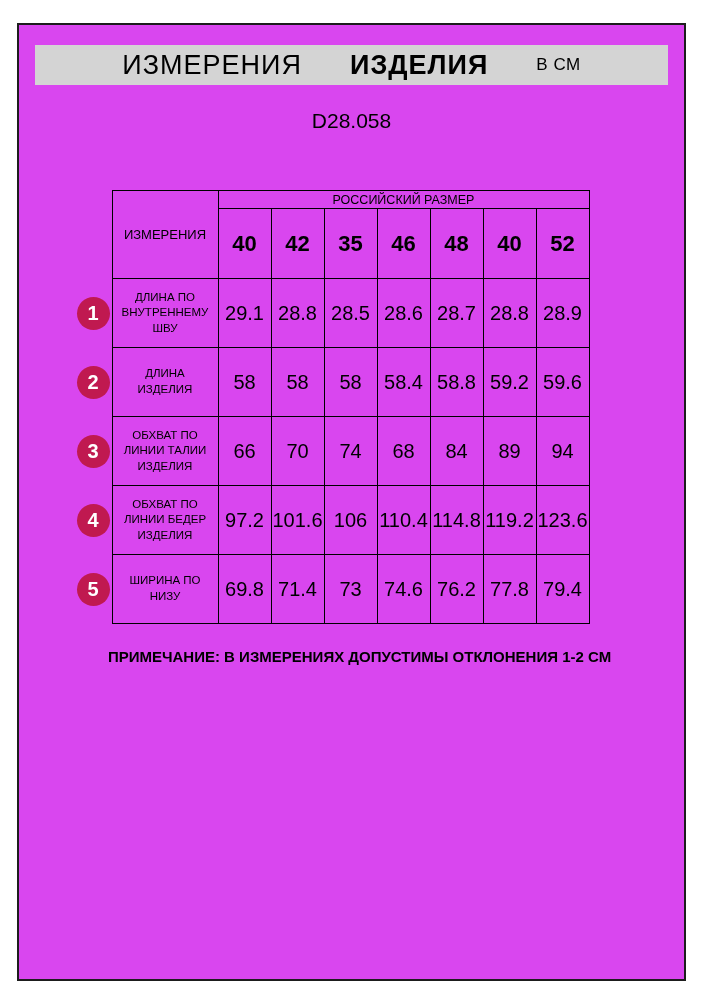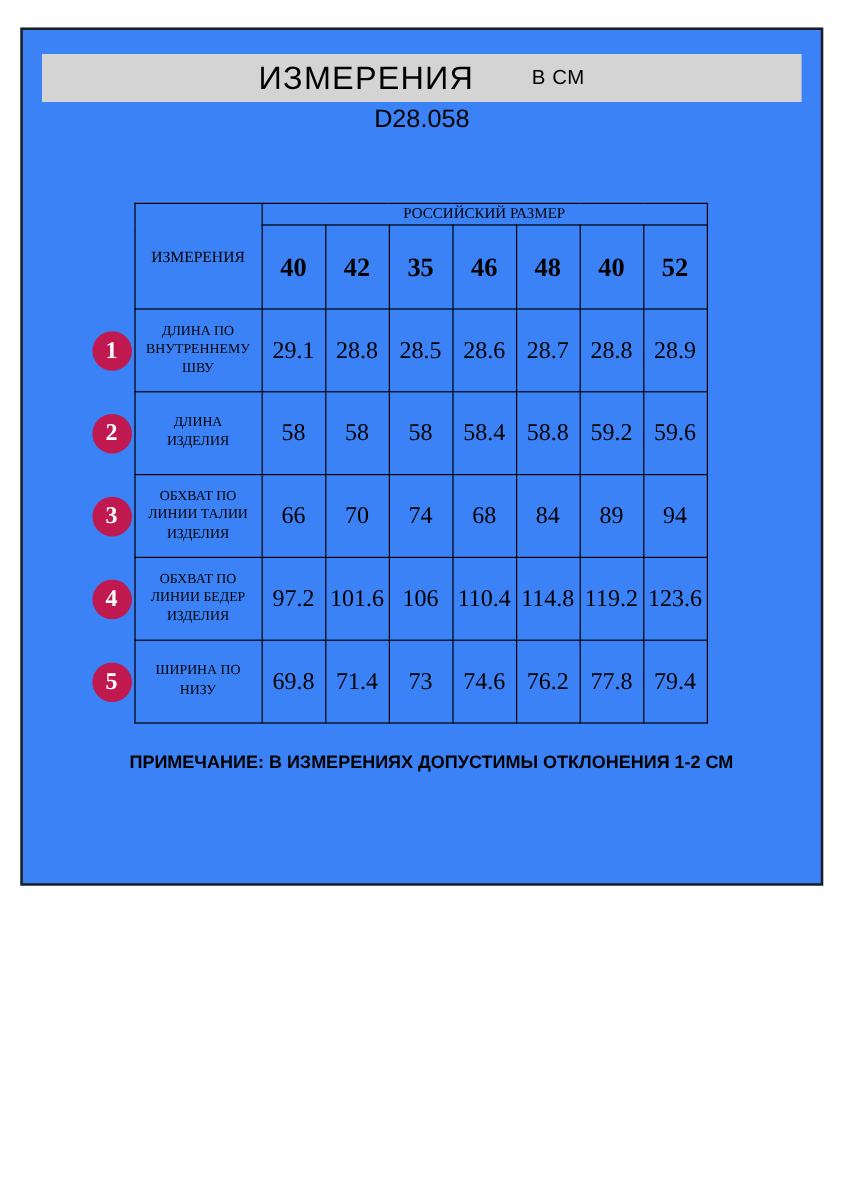--- a/index.html
+++ b/index.html
@@ -1,34 +1,34 @@
 <!DOCTYPE html>
 <html><head>
 <meta charset="utf-8">
 <style>
   * { margin:0; padding:0; box-sizing:border-box; }
   html,body { width:707px; height:1000px; background:#ffffff; font-family:"Liberation Sans", sans-serif; color:#000; }
   .page {
-    position:absolute; left:17px; top:23px; width:669px; height:715px;
-    border:2px solid #1d1d1d; background:#3b82f6;
+    position:absolute; left:17px; top:23px; width:669px; height:958px;
+    border:2px solid #1d1d1d; background:#d946ef;
   }
   .band {
     margin:20px 16px 0 16px; height:40px; background:#d4d4d4;
     display:flex; align-items:center; justify-content:center; gap:48px;
   }
   .band .t1 { font-size:27px; letter-spacing:1px; }
   .band .t2 { font-size:27px; font-weight:bold; letter-spacing:1px; }
   .band .t3 { font-size:17px; font-weight:normal; letter-spacing:0.5px; }
-  .code { margin-top:3px; text-align:center; font-size:21px; }
+  .code { margin-top:24px; text-align:center; font-size:21px; }
   .subtitle {
     margin:7px auto 0 auto; width:480px; text-align:center;
     font-size:15.5px; line-height:1.4;
   }
   table { border-collapse:collapse; margin:57px 0 0 47px; table-layout:fixed; }
-  td { border:1px solid #000; text-align:center; vertical-align:middle;font-family:Liberation Serif, serif; }
+  td { border:1px solid #000; text-align:center; vertical-align:middle; }
   td.badge-cell { border:none; width:46px; }
   .hr1 { height:18px; }
   .hr2 { height:70px; }
   tr.datarow { height:69px; }
   td.label-head { width:106px; font-size:13px; }
   td.group-head { font-size:12.5px; }
   td.size-head { width:53px; font-size:22px; font-weight:bold; }
   td.rlabel { font-size:11.5px; padding:0 8px; line-height:1.35; }
   td.val { font-size:20px; }
   .badge {
@@ -39,20 +39,21 @@
   }
   .note { margin-top:24px; text-align:center; padding-left:16px; font-size:15px; font-weight:bold; }
 </style>
 </head>
 <body>
 
 <div class="page">
 
   <div class="band">
     <span class="t1">ИЗМЕРЕНИЯ</span>
+    <span class="t2">ИЗДЕЛИЯ</span>
     <span class="t3">В СМ</span>
   </div>
 
   <div class="code">D28.058</div>
 
 
   <table>
     <tbody>
         <tr class="hr1">
       <td class="badge-cell" rowspan="2"></td>

